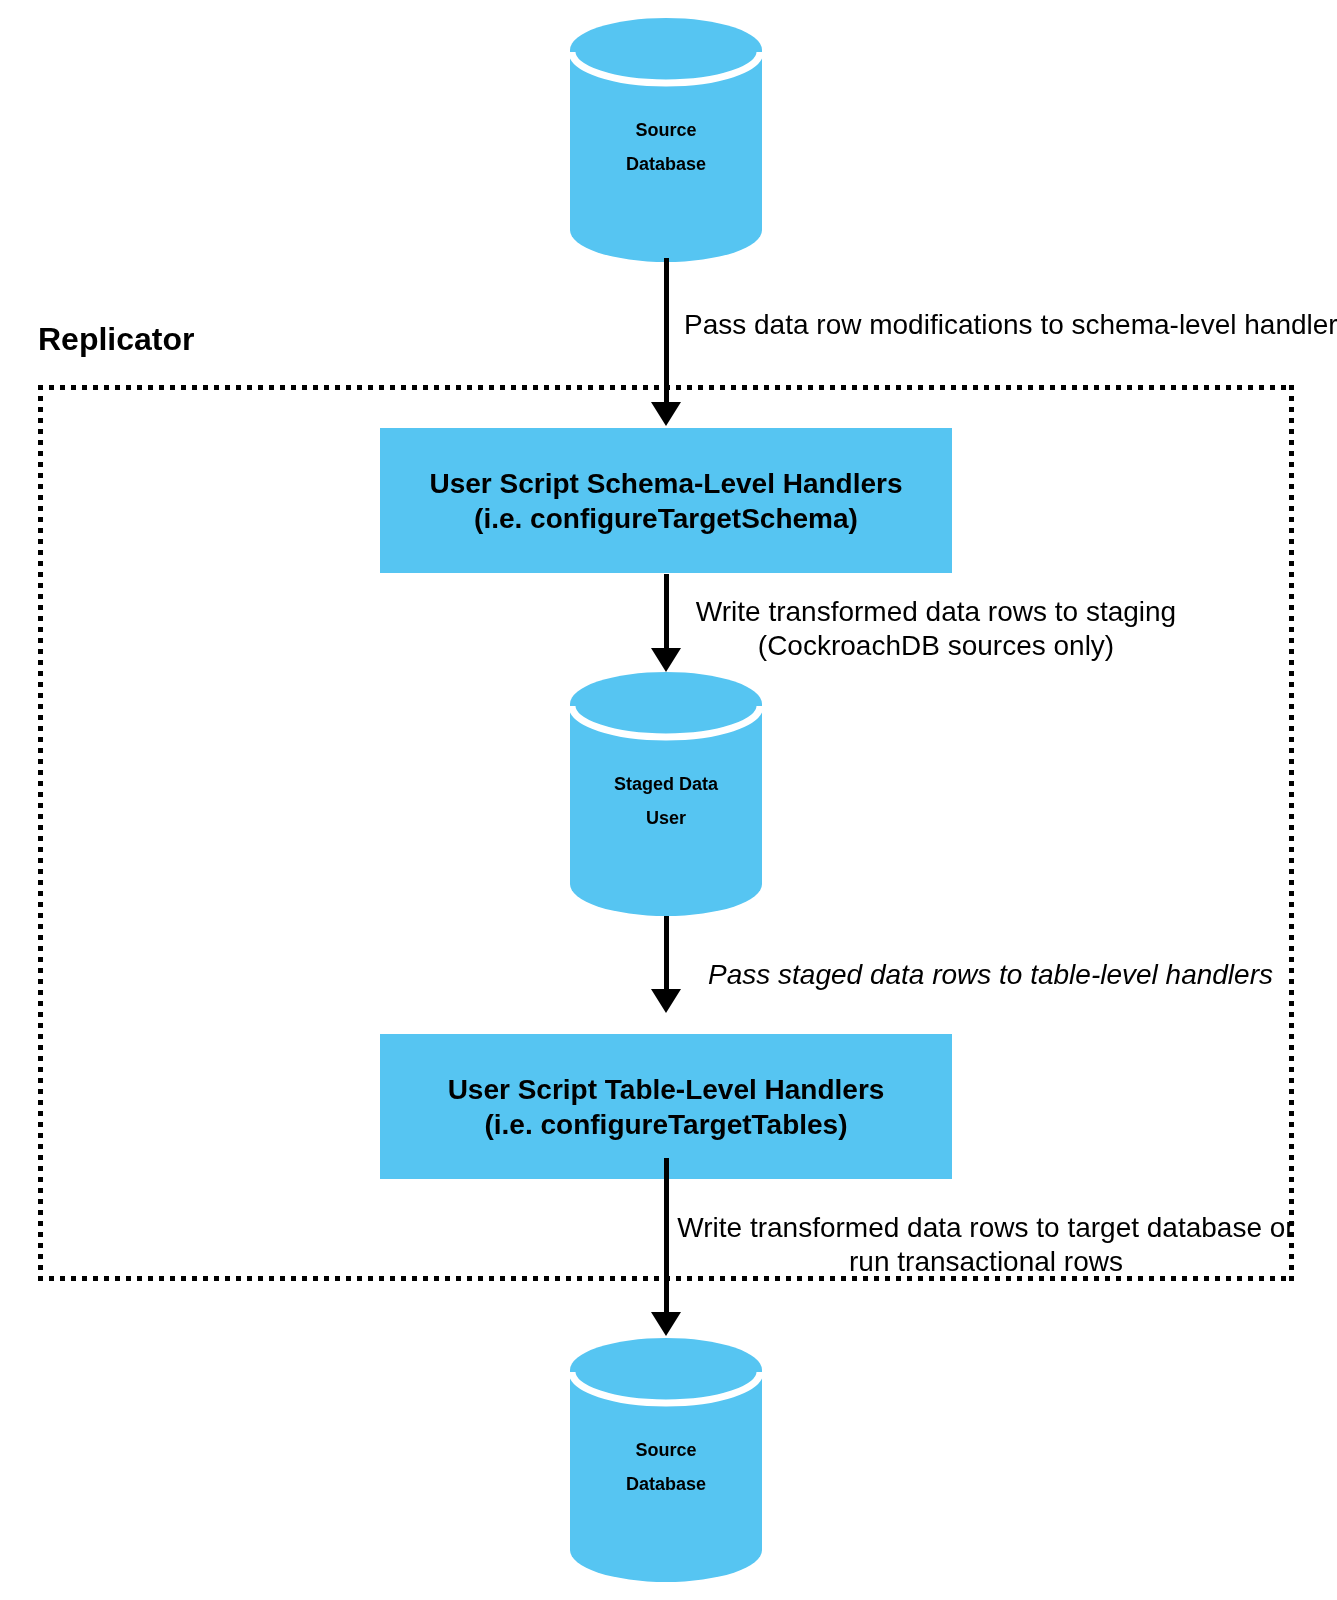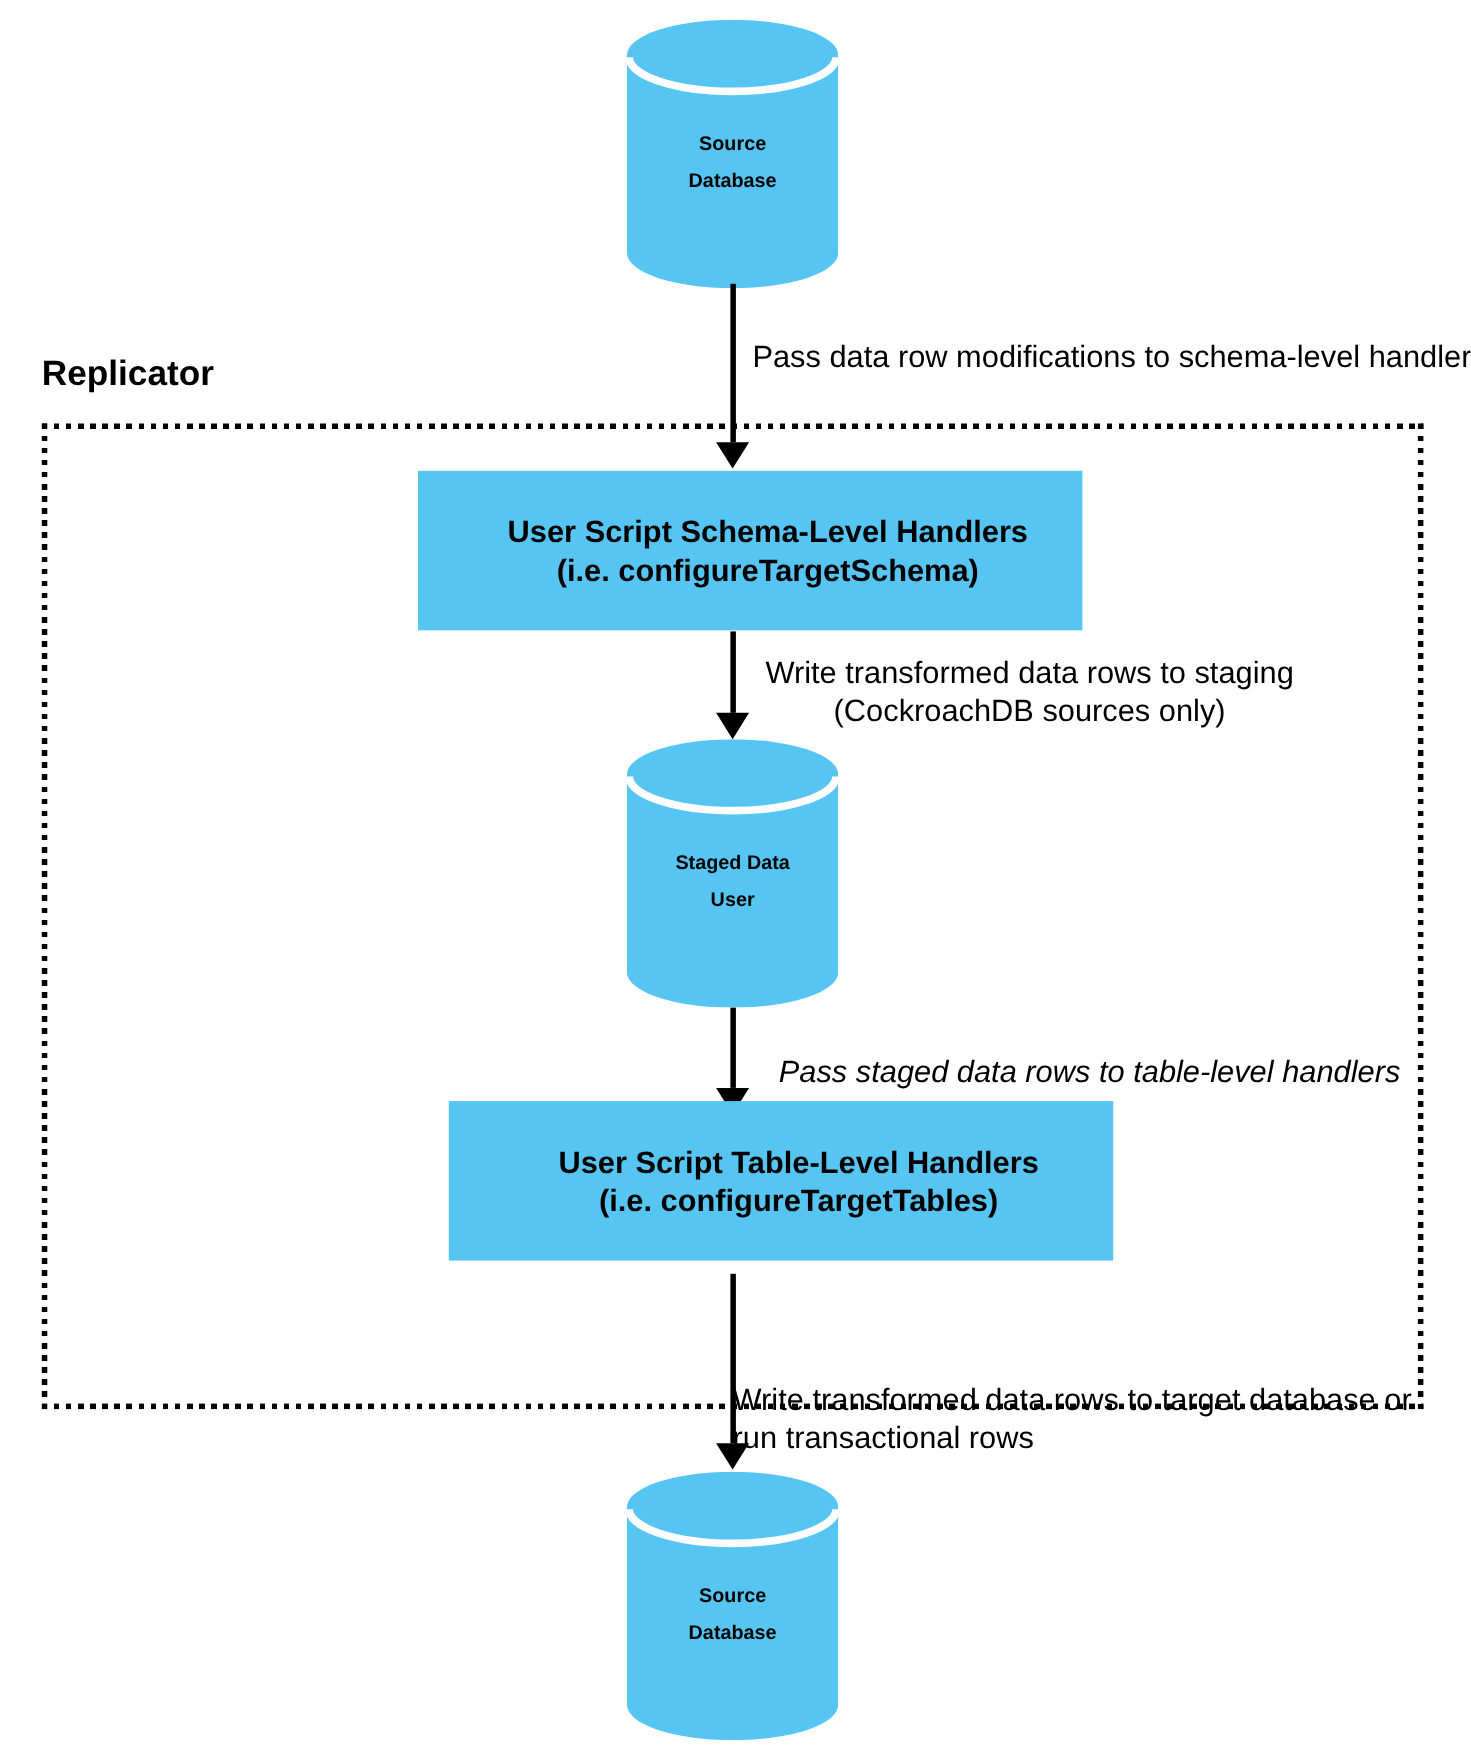--- a/index.html
+++ b/index.html
@@ -82,24 +82,23 @@
     height: 145px;
     background: var(--node-fill, #56C5F2);
     display: flex;
     flex-direction: column;
     align-items: center;
     justify-content: center;
     text-align: center;
     font-size: 28px;
     line-height: 35px;
     font-weight: bold;
-    padding-left: 32px;
   }
   #box-schema { top: 428px; }
-  #box-table  { top: 1001px; margin-left: 28px; }
+  #box-table  { top: 1034px; }
 
   
   .arrow {
     position: absolute;
     left: 651px;
     width: 30px;
     display: flex;
     flex-direction: column;
     align-items: center;
   }
@@ -123,21 +122,21 @@
   
   .edge-label {
     position: absolute;
     font-size: 28px;
     line-height: 34px;
   }
   .edge-label .line { display: block; white-space: nowrap; }
   #elabel-1 { left: 684px; top: 308px; white-space: nowrap; }
   #elabel-2 { left: 666px; top: 595px; width: 540px; text-align: center; }
   #elabel-3 { left: 708px; top: 958px; white-space: nowrap; font-style: italic; }
-  #elabel-4 { left: 666px; top: 1256px; width: 640px; text-align: left; }
+  #elabel-4 { left: 666px; top: 1211px; width: 640px; text-align: center; }
 </style>
 </head>
 <body>
 
 <div class="canvas">
 
   <div class="cylinder" id="cyl-source">
     <svg viewBox="0 0 192 244" aria-hidden="true">
       <ellipse class="cyl-fill" cx="96" cy="212" rx="96" ry="32"></ellipse>
       <rect class="cyl-fill" x="0" y="32" width="192" height="180"></rect>

